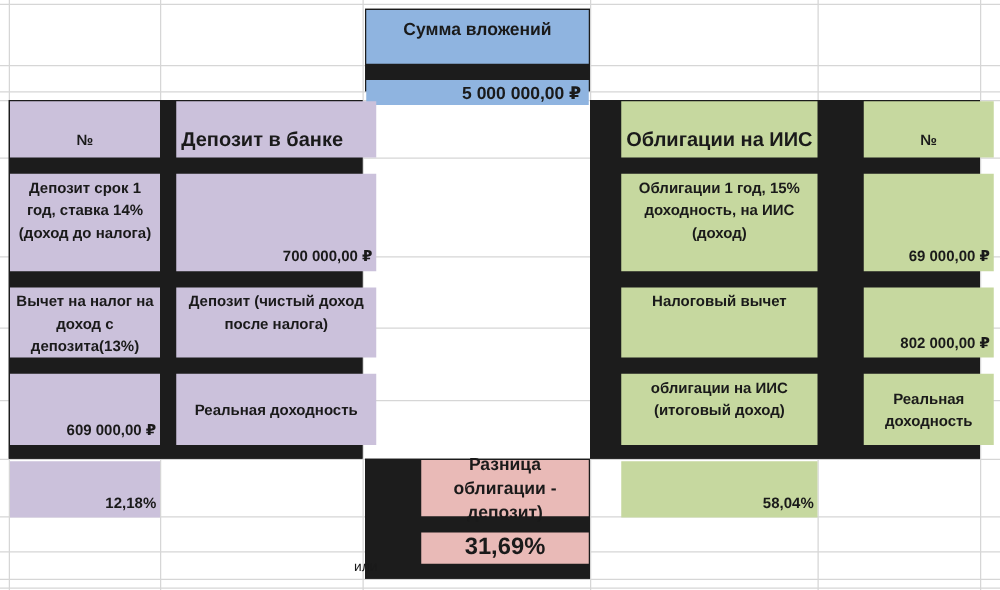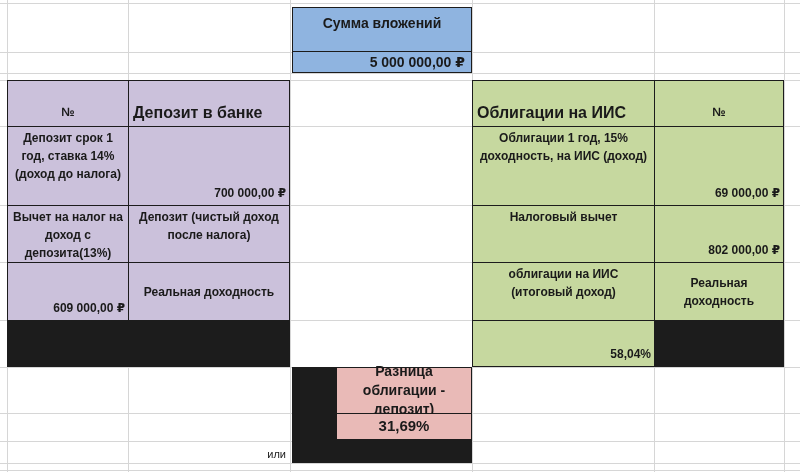--- a/index.html
+++ b/index.html
@@ -4,45 +4,45 @@
 <style>
   html,body{margin:0;padding:0;}
   .canvas{
     position:relative;width:800px;height:472px;background:#ffffff;overflow:hidden;
     font-family:"Liberation Sans","DejaVu Sans",sans-serif;
     color:var(--c-text,#1a1a1a);
   }
   .hline{position:absolute;left:0;width:800px;height:1px;background:var(--c-grid,#d6d6d6);}
   .vline{position:absolute;top:0;height:472px;width:1px;background:var(--c-grid,#d6d6d6);}
   .block{
-    position:absolute;display:grid;gap:1px;
+    position:absolute;display:grid;gap:13px;
     background:var(--c-border,#1c1c1c);
     border:1px solid var(--c-border,#1c1c1c);
     box-sizing:border-box;
   }
   .blue-block{left:292px;top:7px;width:180px;height:66px;grid-template-rows:43px 20px;}
   .purple-block{left:7px;top:80px;width:283px;height:287px;grid-template-columns:120px 160px;grid-template-rows:45px 78px 56px 57px 45px;}
   .green-block{left:472px;top:80px;width:312px;height:287px;grid-template-columns:181px 128px;grid-template-rows:45px 78px 56px 57px 45px;}
   .pink-block{left:292px;top:367px;width:180px;height:96px;grid-template-rows:45px 25px 22px;}
   .cell{display:flex;box-sizing:border-box;padding:2px 4px;font-weight:700;font-size:12px;line-height:1.5;}
   .bg-blue{background:var(--c-blue,#8fb4e0);}
   .bg-purple{background:var(--c-purple,#cbc1db);}
-  .bg-green{background:var(--c-green,#c6d89f);}
+  .bg-green{background:var(--c-green,#c6d89f);margin-left:24px;}
   .bg-pink{background:var(--c-pink,#e9bab7);margin-left:44px;}
   .top-center{align-items:flex-start;justify-content:center;text-align:center;}
   .bottom-right{align-items:flex-end;justify-content:flex-end;text-align:right;padding-right:3px;padding-bottom:3px;}
   .bottom-left{align-items:flex-end;justify-content:flex-start;text-align:left;padding-bottom:4px;}
   .bottom-center{align-items:flex-end;justify-content:center;text-align:center;padding-bottom:5px;}
   .center-center{align-items:center;justify-content:center;text-align:center;}
   .center-right{align-items:center;justify-content:flex-end;text-align:right;padding-right:6px;}
   .fs-big{font-size:16px;line-height:1.2;}
   .fs-med{font-size:14px;line-height:1.35;}
-  .fs-pct{font-size:15px;}
+  .fs-pct{font-size:19px;}
   .or-cell{
-    position:absolute;left:128px;top:441px;width:161px;height:22px;
+    position:absolute;left:144px;top:441px;width:161px;height:22px;
     display:flex;align-items:flex-end;justify-content:flex-end;
     font-size:11px;font-weight:400;padding:0 3px 3px 0;box-sizing:border-box;
   }
 </style>
 </head>
 <body>
 
 <div class="canvas">
 
   <div class="hline" style="top:3px"></div>
@@ -76,20 +76,21 @@
 
     <div class="cell bg-purple top-center">Депозит срок 1 год, ставка 14% (доход до налога)</div>
     <div class="cell bg-purple bottom-right">700 000,00 ₽</div>
 
     <div class="cell bg-purple top-center">Вычет на налог на доход с депозита(13%)</div>
 
     <div class="cell bg-purple top-center">Депозит (чистый доход после налога)</div>
     <div class="cell bg-purple bottom-right">609 000,00 ₽</div>
 
     <div class="cell bg-purple center-center">Реальная доходность</div>
+    <div class="cell bg-purple bottom-right">12,18%</div>
   </div>
 
   <div class="block green-block">
     <div class="cell bg-green bottom-left fs-big">Облигации на ИИС</div>
     <div class="cell bg-green bottom-center">№</div>
 
     <div class="cell bg-green top-center">Облигации 1 год, 15% доходность, на ИИС (доход)</div>
 
     <div class="cell bg-green bottom-right">69 000,00 ₽</div>
     <div class="cell bg-green top-center">Налоговый вычет</div>

